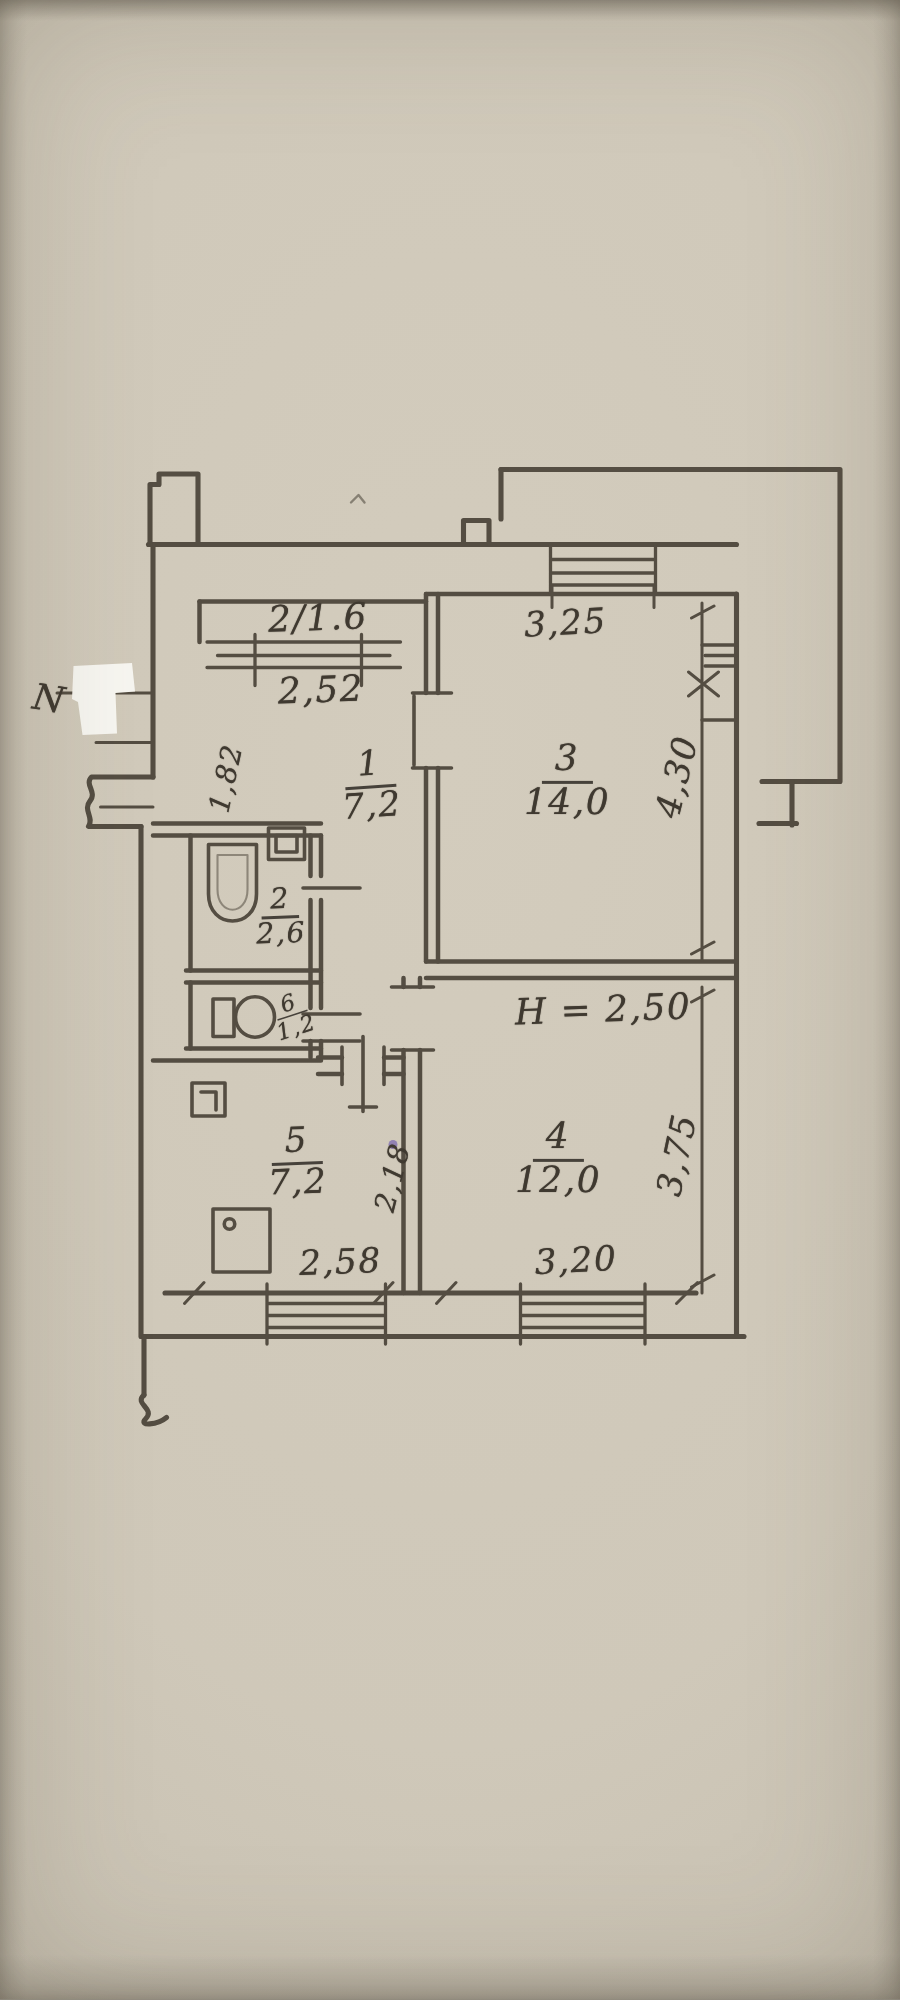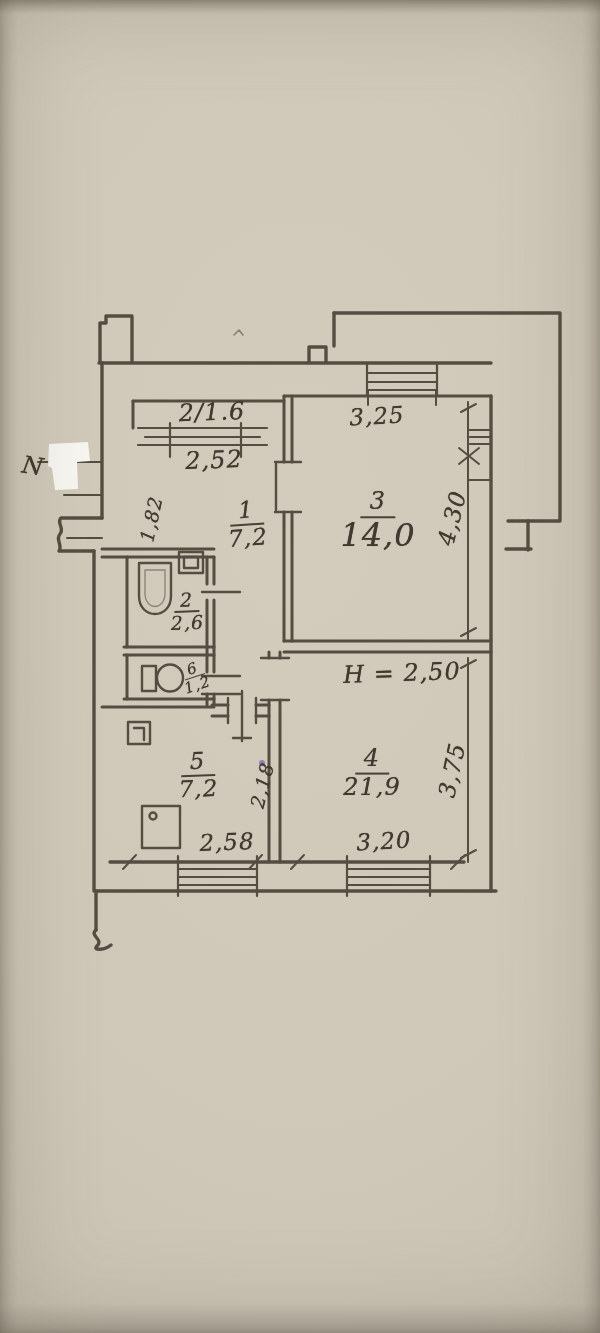--- a/index.html
+++ b/index.html
@@ -17,21 +17,21 @@
     box-shadow:inset 0 0 90px 12px rgba(92,84,66,.22), inset 0 0 10px rgba(70,64,52,.25);}
   svg{position:absolute;left:0;top:0;}
   .lbl{
     position:absolute;transform:translate(-50%,-50%);
     color:#3f3930;font-style:italic;font-weight:500;white-space:nowrap;
     letter-spacing:1px;text-shadow:0 0 .7px rgba(63,57,48,.85);
   }
   .stack{display:flex;flex-direction:column;align-items:center;line-height:1.08;}
   .stack .num{padding:0 9px 1px;border-bottom:2.4px solid #46413a;}
   .fs24{font-size:24px;} .fs23{font-size:23px;}
-  .fs19{font-size:19px;} .fs15{font-size:15px;} .fs26{font-size:32px;}
+  .fs19{font-size:19px;} .fs15{font-size:15px;} .fs26{font-size:24px;}
 </style>
 </head>
 <body>
 
 <div class="page">
 
   <svg width="600" height="1333" viewBox="0 0 600 1333">
     <g stroke="#4a4338" fill="none" stroke-linecap="round" stroke-linejoin="round" opacity="0.92">
 
       <g stroke-width="3.4">
@@ -139,21 +139,21 @@
   <div class="lbl fs23" style="left:377px;top:416px;transform:translate(-50%,-50%) rotate(-3deg)">3,25</div>
   <div class="lbl stack fs24" style="left:378px;top:521px">
     <span class="num">3</span>
     <span class="fs26">14,0</span>
   </div>
   <div class="lbl fs23" style="left:452px;top:518px;transform:translate(-50%,-50%) rotate(-76deg)">4,30</div>
 
   <div class="lbl fs24" style="left:402px;top:673px;transform:translate(-50%,-50%) rotate(-2deg)">H = 2,50</div>
   <div class="lbl stack fs24" style="left:372px;top:773px">
     <span class="num">4</span>
-    <span>21,9</span>
+    <span>12,0</span>
   </div>
   <div class="lbl fs23" style="left:452px;top:770px;transform:translate(-50%,-50%) rotate(-78deg)">3,75</div>
   <div class="lbl fs23" style="left:384px;top:841px;transform:translate(-50%,-50%) rotate(-3deg)">3,20</div>
 
   <div class="lbl fs19" style="left:262px;top:785px;transform:translate(-50%,-50%) rotate(-76deg)">2,18</div>
   <div class="lbl stack fs23" style="left:198px;top:775px;transform:translate(-50%,-50%) rotate(-2deg)">
     <span class="num">5</span>
     <span>7,2</span>
   </div>
   <div class="lbl fs23" style="left:227px;top:842px;transform:translate(-50%,-50%) rotate(-2deg)">2,58</div>

